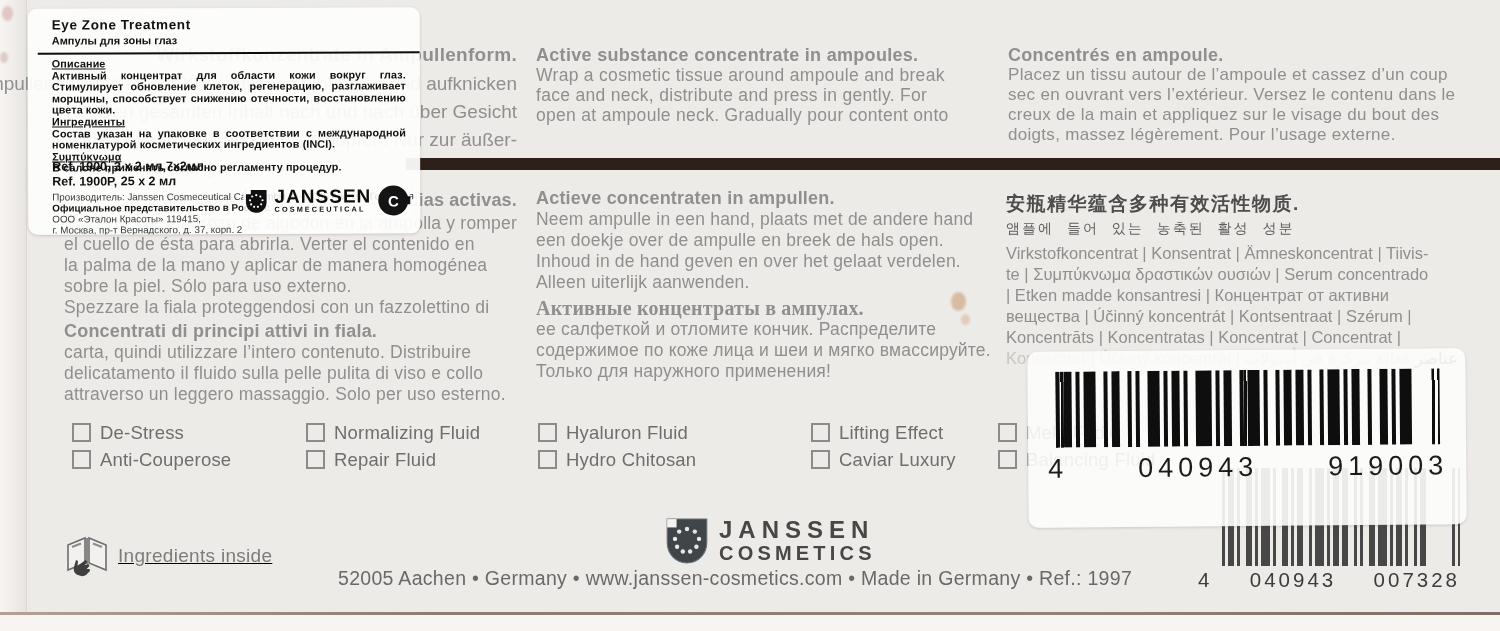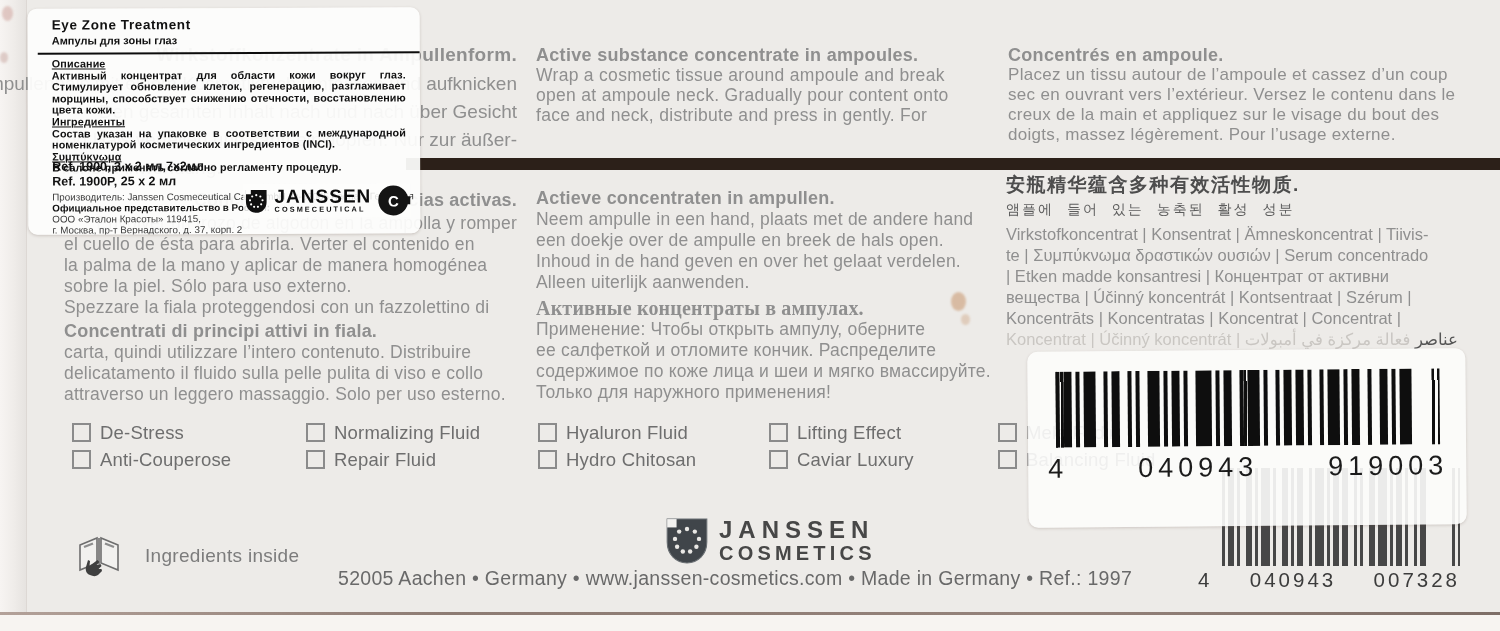--- a/index.html
+++ b/index.html
@@ -74,21 +74,21 @@
   .bc-print{position:absolute;left:1222px;top:468px;width:238px;height:98px;z-index:2;color:#474747;}
   .bc-print-digits{position:absolute;left:1198px;top:568px;width:262px;display:flex;justify-content:space-between;
     font-size:20.5px;color:#3c3c3c;letter-spacing:3px;z-index:2;}
   
   .brand{position:absolute;left:666px;top:517px;display:flex;align-items:center;gap:11px;z-index:2;}
   .brand-name{color:#474747;}
   .brand-l1{font-size:24px;font-weight:700;letter-spacing:6px;line-height:24px;}
   .brand-l2{font-size:20px;font-weight:700;letter-spacing:4.2px;line-height:22px;}
   .address{position:absolute;left:338px;top:567px;width:734px;text-align:center;font-size:19.5px;
     color:#696969;letter-spacing:.3px;z-index:2;white-space:nowrap;}
-  .ingredients{position:absolute;left:76px;top:535px;display:flex;align-items:center;gap:23px;z-index:2;}
+  .ingredients{position:absolute;left:64px;top:535px;display:flex;align-items:center;gap:8px;z-index:2;text-decoration:underline;}
   .ingredients .txt{font-size:19px;color:#7c7c7c;letter-spacing:.3px;}
 </style>
 </head>
 <body>
 
 <div id="stage">
 
   <div class="edge-left"></div>
   <div class="smudge" style="left:2px;top:6px;width:11px;height:15px;background:#d3aca6;opacity:.6;"></div>
   <div class="smudge" style="left:0;top:52px;width:8px;height:11px;background:#c7a59f;opacity:.5;"></div>
@@ -100,22 +100,22 @@
 
   <div class="ghostline anchor-r row1 h" style="top:45px;font-size:19px;">Wirkstoffkonzentrate in Ampullenform.</div>
   <div class="ghostline anchor-r" style="top:73px;font-size:19px;">Ampullenhals mit einem Kosmetiktuch umfassen und aufknicken</div>
   <div class="ghostline anchor-r" style="top:101px;font-size:19px;">Den gesamten Inhalt nach und nach über Gesicht</div>
   <div class="ghostline anchor-r" style="top:129px;font-size:19px;">und Hals verteilen und sanft einklopfen. Nur zur äußer-</div>
   <div class="ghostline" style="left:62px;top:157px;font-size:19px;">lichen Anwendung.</div>
 
   <div class="col row1" style="left:536px;top:45px;width:455px;">
     <div class="ln h">Active substance concentrate in ampoules.</div>
     <div class="ln">Wrap a cosmetic tissue around ampoule and break</div>
+    <div class="ln">face and neck, distribute and press in gently. For</div>
     <div class="ln">open at ampoule neck. Gradually pour content onto</div>
-    <div class="ln">face and neck, distribute and press in gently. For</div>
   </div>
 
   <div class="col row1 fr" style="left:1008px;top:45px;width:470px;">
     <div class="ln h">Concentrés en ampoule.</div>
     <div class="ln">Placez un tissu autour de l’ampoule et cassez d’un coup</div>
     <div class="ln">sec en ouvrant vers l’extérieur. Versez le contenu dans le</div>
     <div class="ln">creux de la main et appliquez sur le visage du bout des</div>
     <div class="ln">doigts, massez légèrement. Pour l’usage externe.</div>
   </div>
 
@@ -133,27 +133,26 @@
     <div class="ln">attraverso un leggero massaggio. Solo per uso esterno.</div>
   </div>
 
   <div class="col row2" style="left:536px;top:188px;width:460px;">
     <div class="ln h" style="font-size:18px;">Actieve concentraten in ampullen.</div>
     <div class="ln">Neem ampulle in een hand, plaats met de andere hand</div>
     <div class="ln">een doekje over de ampulle en breek de hals open.</div>
     <div class="ln">Inhoud in de hand geven en over het gelaat verdelen.</div>
     <div class="ln">Alleen uiterlijk aanwenden.</div>
     <div class="ln h" style="margin-top:5px;font-size:20px;font-family:Liberation Serif, serif;">Активные концентраты в ампулах.</div>
-    <div class="ln">Применение: Чтобы открыть ампулу, оберните</div>
     <div class="ln">ее салфеткой и отломите кончик. Распределите</div>
     <div class="ln">содержимое по коже лица и шеи и мягко вмассируйте.</div>
     <div class="ln">Только для наружного применения!</div>
   </div>
 
-  <div class="col" style="left:1006px;top:172px;width:470px;">
+  <div class="col" style="left:1006px;top:191px;width:470px;">
     <div class="ln zh">安瓶精华蕴含多种有效活性物质.</div>
     <div class="ln ko" style="margin-top:3px;">앰플에 들어 있는 농축된 활성 성분</div>
     <div class="multi" style="margin-top:5px;">
       <div class="ln">Virkstofkoncentrat | Konsentrat | Ämneskoncentrat | Tiivis-</div>
       <div class="ln">te | Συμπύκνωμα δραστικών ουσιών | Serum concentrado</div>
       <div class="ln">| Etken madde konsantresi | Концентрат от активни</div>
       <div class="ln">вещества | Účinný koncentrát | Kontsentraat | Szérum |</div>
       <div class="ln">Koncentrāts | Koncentratas | Koncentrat | Concentrat |</div>
       <div class="ln"><span class="ghost">Koncentrat | Účinný koncentrát | </span><span class="dark">عناصر</span><span class="ghost"> فعالة مركزة في أمبولات</span></div>
     </div>
@@ -182,21 +181,21 @@
   <div class="ckcol" style="left:538px;top:419px;">
     <div class="ckrow">
         <span class="ckbox"></span>
         <span class="cklabel">Hyaluron Fluid</span>
       </div>
     <div class="ckrow">
         <span class="ckbox"></span>
         <span class="cklabel">Hydro Chitosan</span>
       </div>
   </div>
-  <div class="ckcol" style="left:769px;top:419px;">
+  <div class="ckcol" style="left:811px;top:419px;">
     <div class="ckrow">
         <span class="ckbox"></span>
         <span class="cklabel">Lifting Effect</span>
       </div>
     <div class="ckrow">
         <span class="ckbox"></span>
         <span class="cklabel">Caviar Luxury</span>
       </div>
   </div>
   <div class="ckcol" style="left:998px;top:419px;">

